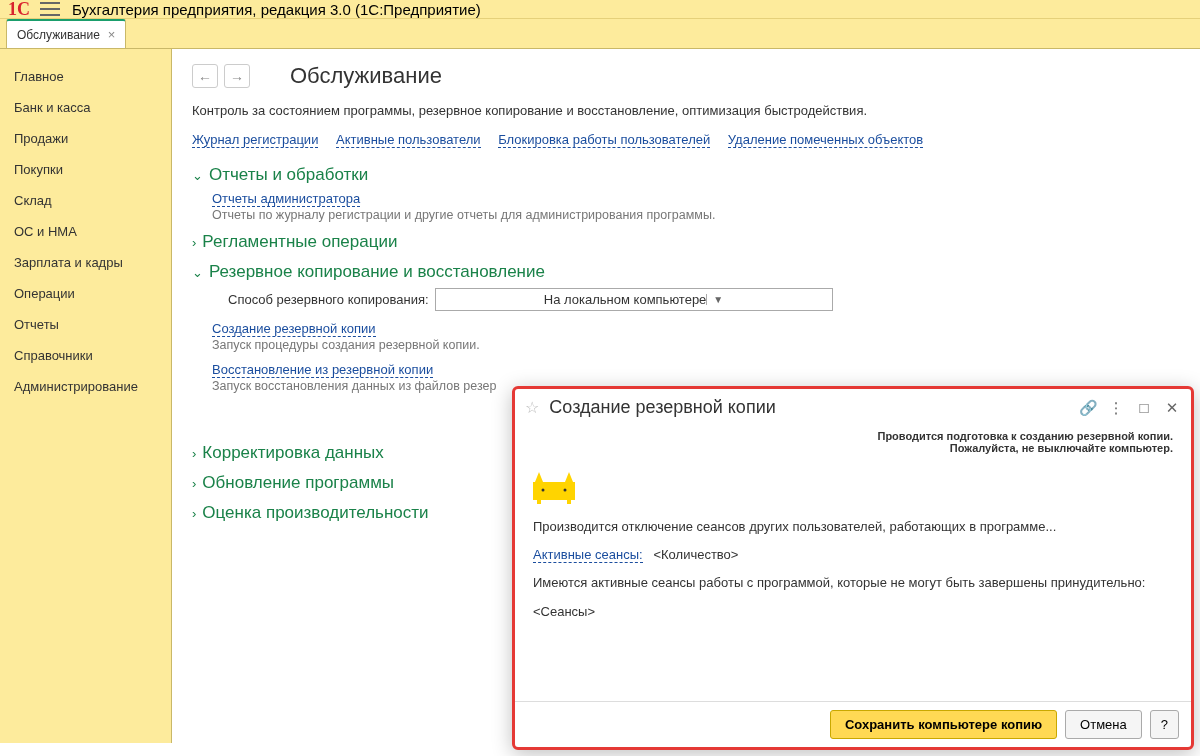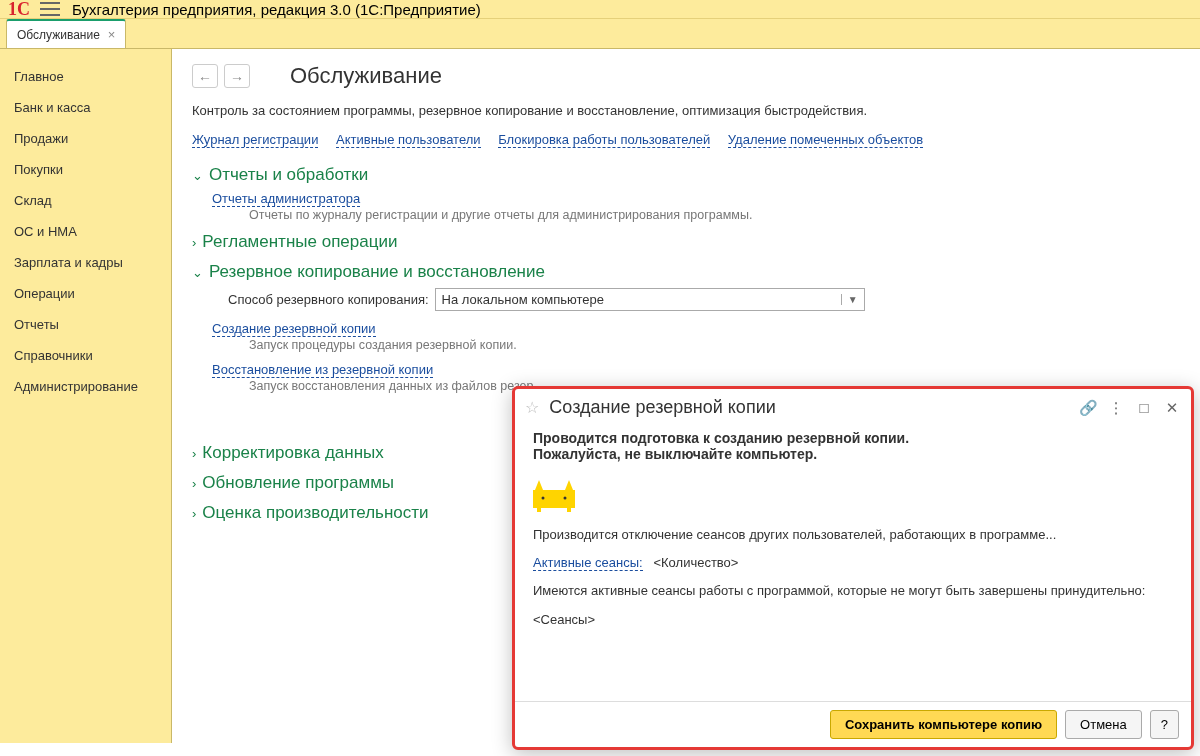--- a/index.html
+++ b/index.html
@@ -21,34 +21,34 @@
 .page-header { display: flex; align-items: center; margin-bottom: 14px; gap: 40px; }
 h1 { font-size: 22px; font-weight: normal; color: #333; }
 .page-desc { font-size: 13px; color: #333; margin-bottom: 14px; }
 .top-links { margin-bottom: 18px; }
 .link { color: #1a4d9e; text-decoration: none; border-bottom: 1px dashed #1a4d9e; cursor: pointer; margin-right: 14px; font-size: 13px; }
 .section { margin-bottom: 8px; }
 .section-header { color: #1a8249; font-size: 17px; display: flex; align-items: center; cursor: pointer; margin: 10px 0 6px; }
 .chev { display: inline-block; margin-right: 6px; font-size: 13px; color: #1a8249; }
 .sub-link { color: #1a4d9e; border-bottom: 1px dashed #1a4d9e; cursor: pointer; font-size: 13px; }
 .sub-block { margin-left: 20px; margin-bottom: 10px; }
-.sub-desc { color: #777; font-size: 12.5px; margin-top: 2px; margin-left: 37px; }
+.sub-desc { color: #777; font-size: 12.5px; margin-top: 2px; }
 .field-row { display: flex; align-items: center; margin-left: 36px; margin-bottom: 10px; }
 .field-label { margin-right: 6px; font-size: 13px; }
-.select-box { border: 1px solid #aaa; background: #fff; padding: 3px 6px; width: 430px; display: flex; justify-content: space-between; align-items: center; font-size: 13px; }
+.select-box { border: 1px solid #aaa; background: #fff; padding: 3px 6px; width: 398px; display: flex; justify-content: center; align-items: center; font-size: 13px; }
 .select-arrow { border-left: 1px solid #aaa; padding-left: 6px; color: #666; font-size: 10px; cursor: pointer; }
 
 
 .dialog { position: absolute; left: 512px; top: 386px; width: 682px; height: 364px; background: #fff; border: 3px solid #e53935; border-radius: 6px; box-shadow: 0 4px 20px rgba(0,0,0,0.25); display: flex; flex-direction: column; }
 .dlg-header { display: flex; align-items: center; padding: 8px 10px; }
 .star-icon { color: #bbb; font-size: 16px; margin-right: 10px; }
 .dlg-title { font-size: 18px; flex: 1; }
 .dlg-icon { color: #666; margin-left: 10px; cursor: pointer; font-size: 15px; width: 18px; text-align: center; }
 .dlg-body { padding: 4px 18px; flex: 1; }
-.dlg-bold { font-weight: bold; font-size: 14px; margin-bottom: 14px; }
+.dlg-bold { font-weight: bold; font-size: 11px; margin-bottom: 14px; text-align: right; }
 .dlg-row { display: flex; align-items: flex-start; gap: 14px; flex-direction: column; }
 .cat-icon { width: 42px; height: 36px; }
 .dlg-text { font-size: 13px; line-height: 1.4; }
 .dlg-text p { margin-bottom: 10px; }
 .sess-link { color: #1a4d9e; border-bottom: 1px dashed #1a4d9e; }
 .dlg-footer { border-top: 1px solid #ddd; padding: 8px 12px; display: flex; justify-content: flex-end; gap: 8px; }
 .btn { border: 1px solid #aaa; border-radius: 3px; padding: 6px 14px; font-size: 13px; cursor: pointer; background: #f5f5f5; }
 .btn-primary { background: #ffd954; border-color: #c9a800; font-weight: bold; }
 .btn-help { padding: 6px 10px; }
 </style>

